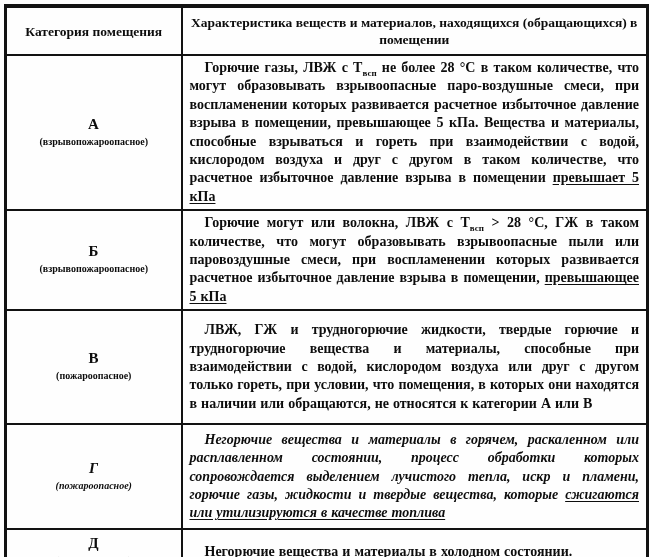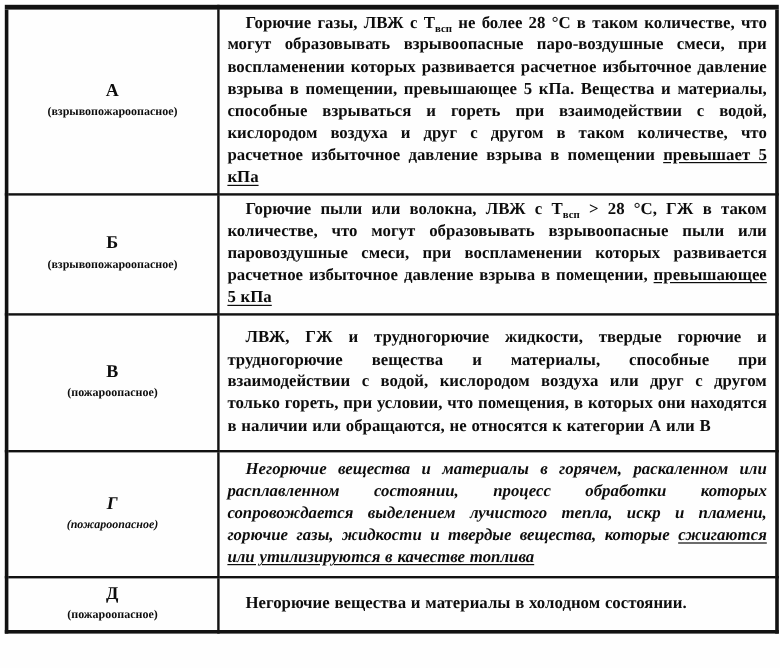--- a/index.html
+++ b/index.html
@@ -82,38 +82,42 @@
 <body>
 
 <div class="page">
   <table class="cat-table">
     <colgroup>
         <col class="c1">
         <col class="c2">
       </colgroup>
 
     <tbody>
+        <tr>
+      <th class="hdr">Категория помещения</th>
+      <th class="hdr">Характеристика веществ и материалов, находящихся (обращающихся) в помещении</th>
+    </tr>
 
     <tr class="r-a">
       <td class="cat">
         <div class="letter">А</div>
         <div class="note">(взрывопожароопасное)</div>
       </td>
       <td class="desc">
         <p><span>Горючие газы, ЛВЖ с Т</span><sub class="tsub">всп</sub><span> не более 28 °С в таком количестве, что могут образовывать взрывоопасные паро-воздушные смеси, при воспламенении которых развивается расчетное избыточное давление взрыва в помещении, превышающее 5 кПа. Вещества и материалы, способные взрываться и гореть при взаимодействии с водой, кислородом воздуха и друг с другом в таком количестве, что расчетное избыточное давление взрыва в помещении </span><span class="u">превышает 5 кПа</span></p>
       </td>
     </tr>
 
     <tr class="r-b">
       <td class="cat">
         <div class="letter">Б</div>
         <div class="note">(взрывопожароопасное)</div>
       </td>
       <td class="desc">
-        <p><span>Горючие пыли или волокна, ЛВЖ с Т</span><sub class="tsub">всп</sub><span> &gt; 28 °С, ГЖ в таком количестве, что могут образовывать взрывоопасные пыли или паровоздушные смеси, при воспламенении которых развивается расчетное избыточное давление взрыва в помещении, </span><span class="u">превышающее 5 кПа</span></p>
+        <p><span>Горючие могут или волокна, ЛВЖ с Т</span><sub class="tsub">всп</sub><span> &gt; 28 °С, ГЖ в таком количестве, что могут образовывать взрывоопасные пыли или паровоздушные смеси, при воспламенении которых развивается расчетное избыточное давление взрыва в помещении, </span><span class="u">превышающее 5 кПа</span></p>
       </td>
     </tr>
 
     <tr class="r-v">
       <td class="cat">
         <div class="letter">В</div>
         <div class="note">(пожароопасное)</div>
       </td>
       <td class="desc">
         <p><span>ЛВЖ, ГЖ и трудногорючие жидкости, твердые горючие и трудногорючие вещества и материалы, способные при взаимодействии с водой, кислородом воздуха или друг с другом только гореть, при условии, что помещения, в которых они находятся в наличии или обращаются, не относятся к категории А или В</span></p>

